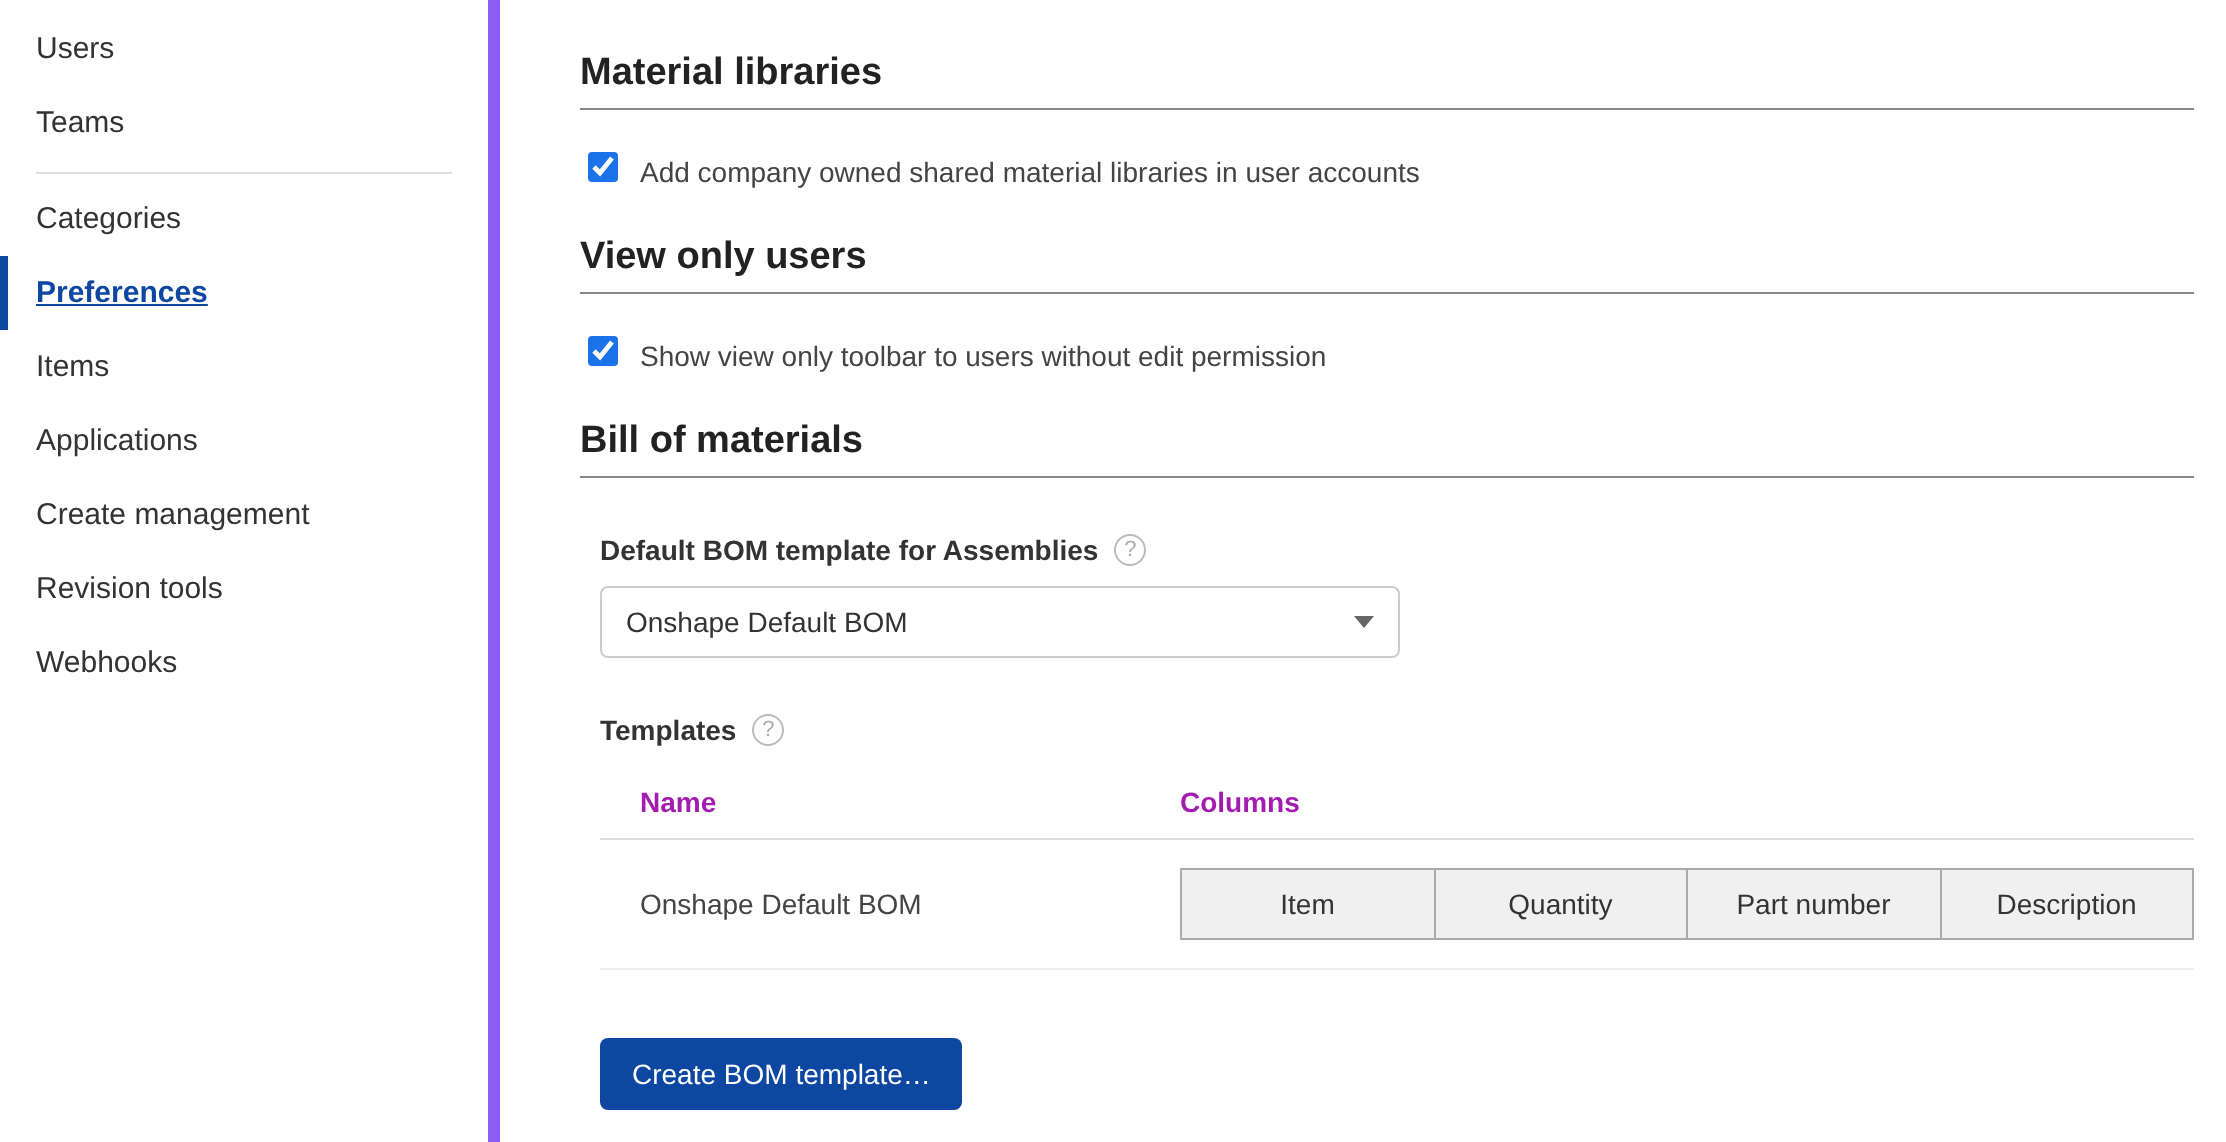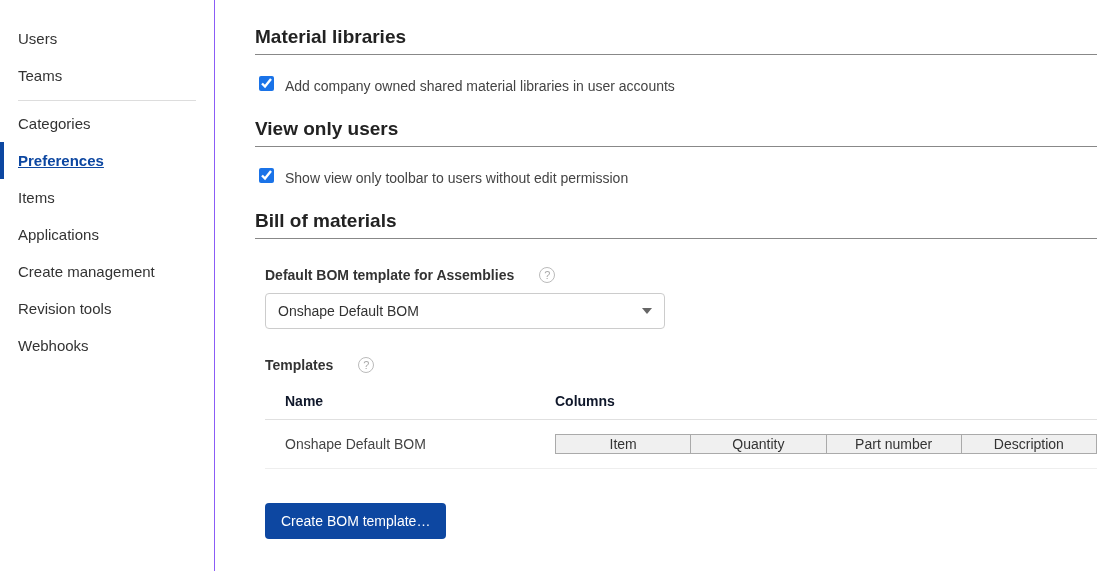--- a/index.html
+++ b/index.html
@@ -8,23 +8,23 @@
     font-family: -apple-system, BlinkMacSystemFont, "Segoe UI", Helvetica, Arial, sans-serif;
     font-size: 14px;
     color: #333;
     background: #fff;
     width: 1113px;
     height: 571px;
     overflow: hidden;
     display: flex;
   }
   .sidebar {
-    width: 215px;
-    border-right: 1px solid #8b5cf6;
-    padding-top: 20px;
+    width: 250px;
+    border-right: 6px solid #8b5cf6;
+    padding-top: 6px;
     height: 100%;
   }
   .sidebar-group {
     border-top: 1px solid #ddd;
     margin: 6px 18px 0 18px;
     padding-top: 4px;
   }
   .sidebar-group:first-child {
     border-top: none;
     margin-top: 0;
@@ -78,21 +78,21 @@
     height: 15px;
     accent-color: #1a73e8;
     cursor: pointer;
   }
   .sublabel {
     font-size: 14px;
     font-weight: 600;
     color: #333;
     display: flex;
     align-items: flex-start;
-    gap: 25px;
+    gap: 8px;
     margin: 28px 0 10px 10px;
   }
   .help-icon {
     display: inline-flex;
     align-items: center;
     justify-content: center;
     width: 16px;
     height: 16px;
     border: 1px solid #bbb;
     border-radius: 50%;
@@ -134,40 +134,40 @@
   .col-name {
     width: 290px;
     padding-left: 20px;
   }
   .col-columns {
     flex: 1;
   }
   .tmpl-header {
     font-size: 14px;
     font-weight: 600;
-    color: #0f172a;
+    color: #a21caf;
     padding: 10px 0;
     border-bottom: 1px solid #e0e0e0;
   }
   .tmpl-row {
     padding: 14px 0;
     font-size: 14px;
     color: #444;
     border-bottom: 1px solid #eee;
     align-items: center;
   }
   .col-boxes {
     display: flex;
     gap: 0;
     flex: 1;
   }
   .col-box {
     border: 1px solid #aaa;
     background: #f0f0f0;
-    height: 20px;
+    height: 36px;
     flex: 1;
     display: flex;
     align-items: center;
     justify-content: center;
     font-size: 14px;
     color: #333;
     margin-left: -1px;
   }
   .col-box:first-child { margin-left: 0; }
   .create-btn {

